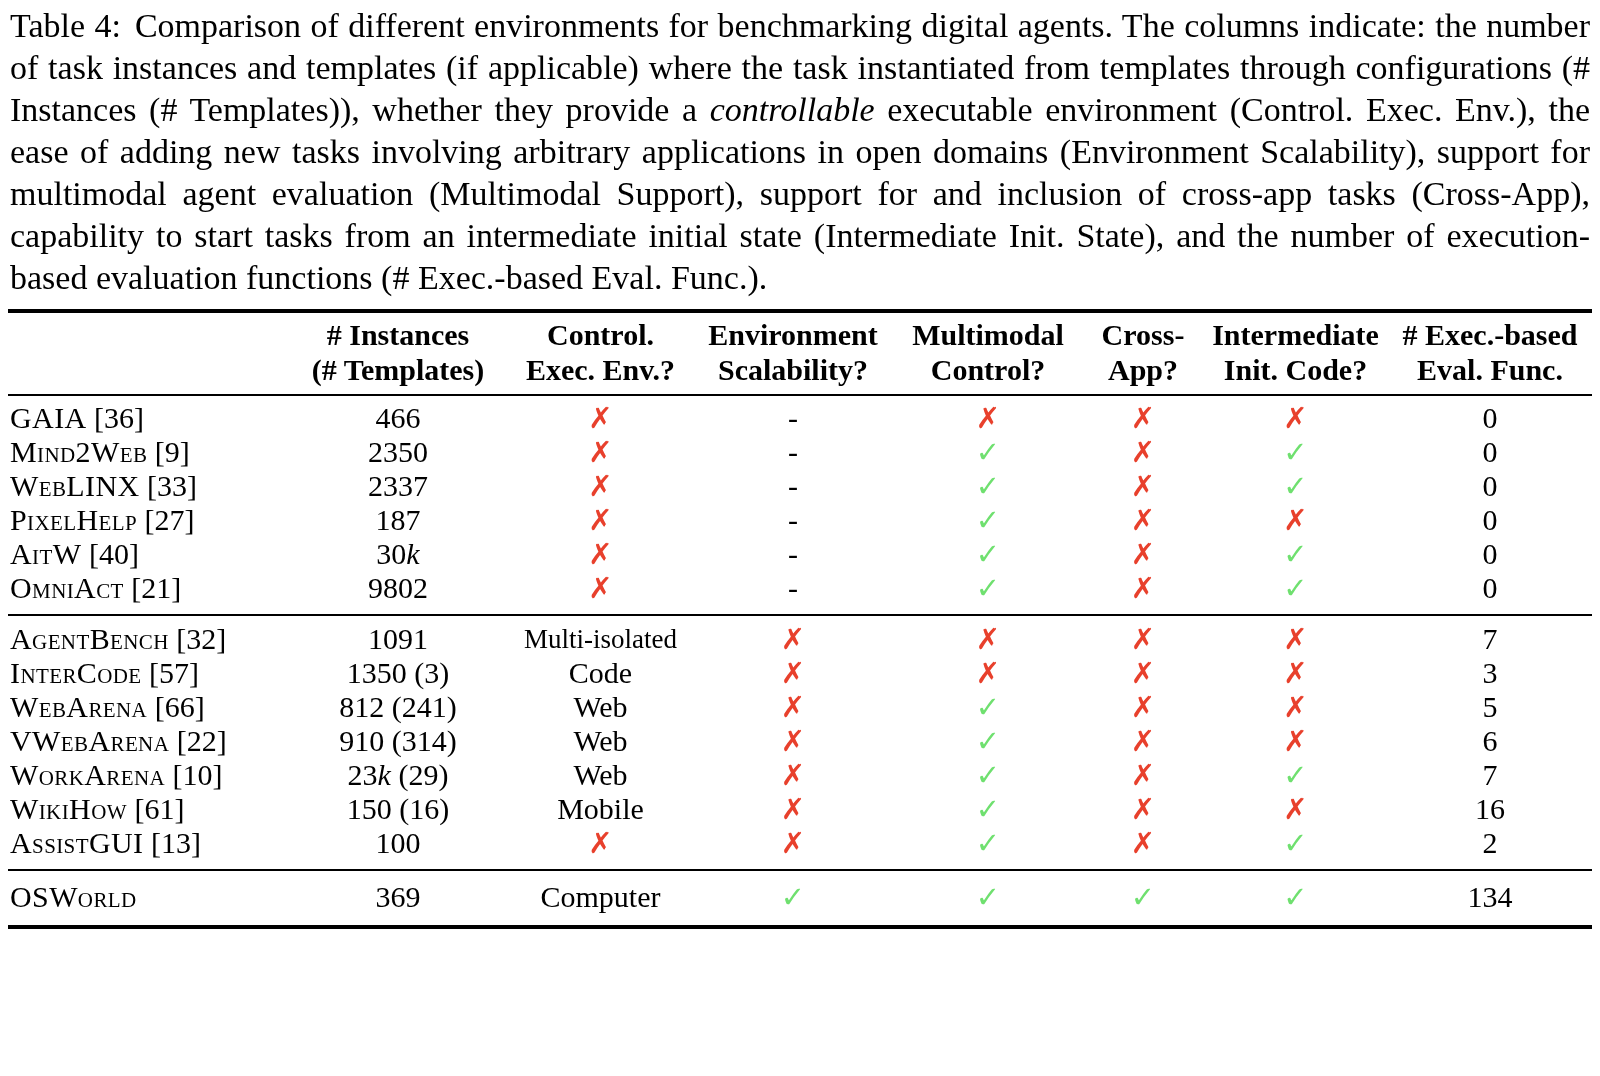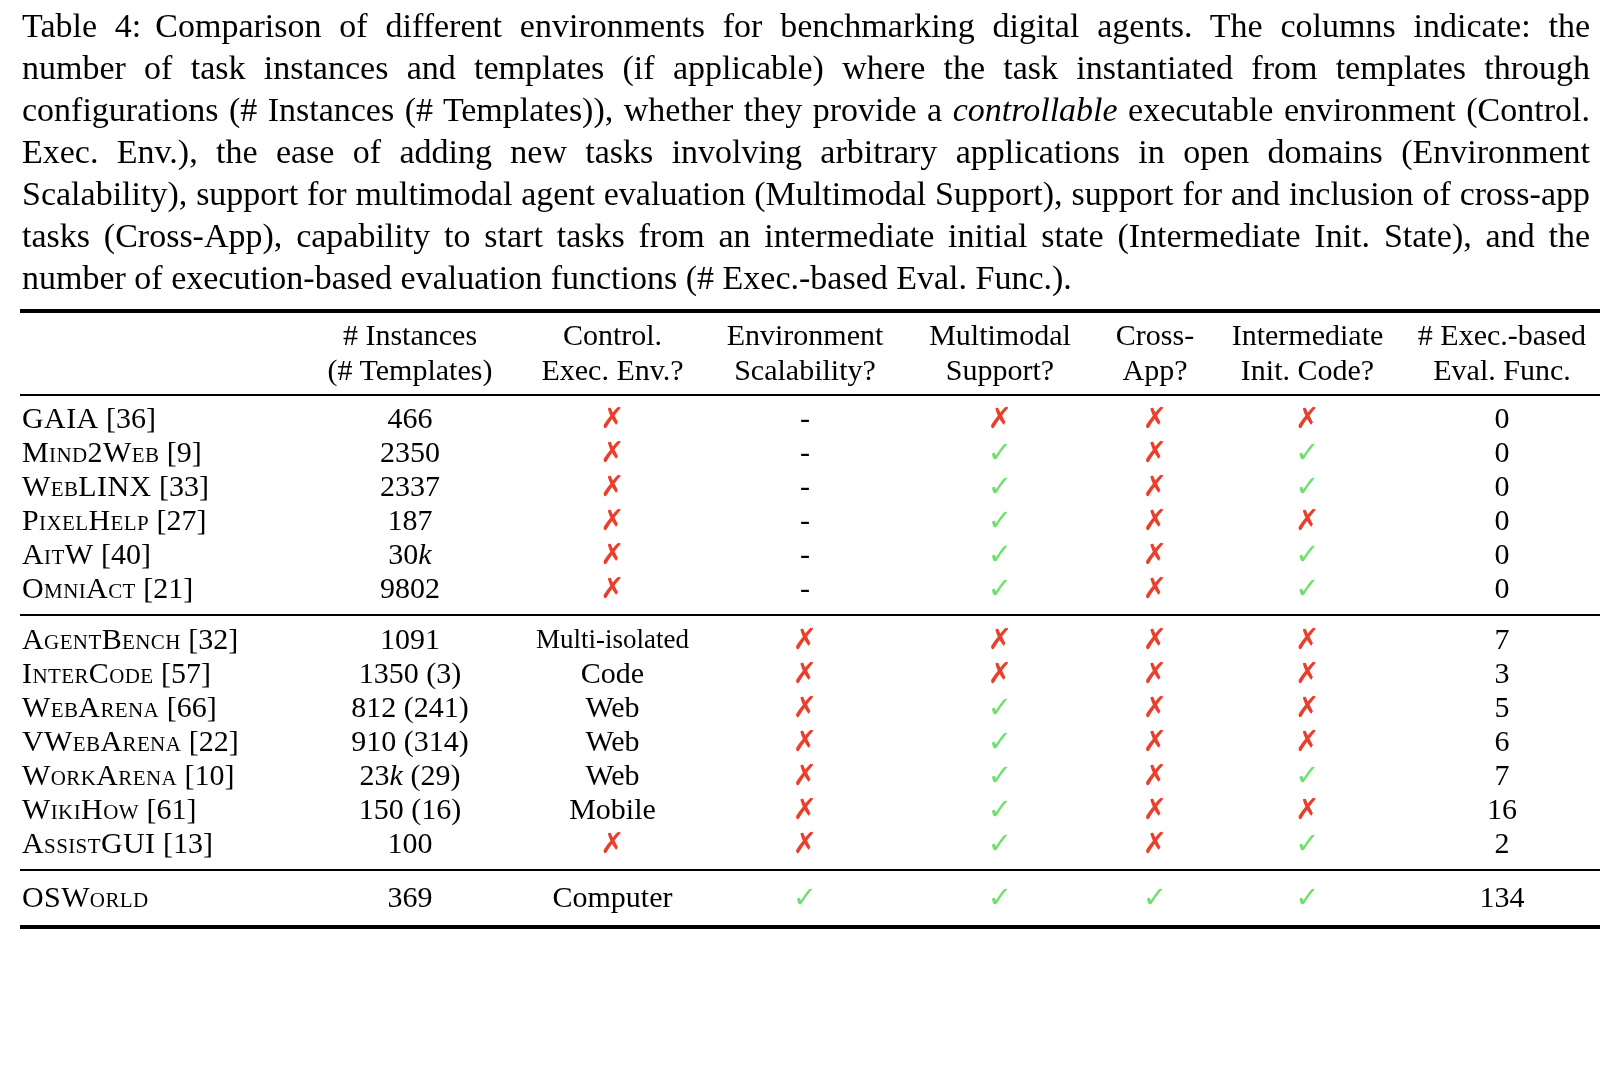--- a/index.html
+++ b/index.html
@@ -6,39 +6,39 @@
   html, body {
     margin: 0; padding: 0;
     background: #ffffff;
     color: #000000;
     font-family: "Liberation Serif", "DejaVu Serif", serif;
   }
   .page {
     width: 1600px;
     height: 1076px;
     overflow: hidden;
-    padding: 5px 8px 0 20px;
+    padding: 5px 8px 0 8px;
     background: #ffffff;
   }
   .caption {
     font-size: 34px;
     line-height: 42px;
     text-align: justify;
     margin: 0 2px 10px 2px;
   }
   .caption .cap-label { margin-right: 14px; }
   table.cmp {
     border-collapse: collapse;
     table-layout: fixed;
     width: 1584px;
     border-top: 4px solid #000;
     border-bottom: 4px solid #000;
   }
   th {
-    font-weight: normal;
+    font-weight: bold;
     font-size: 30px;
     line-height: 35px;
     text-align: center;
     padding: 4px 0 7px 0;
     border-bottom: 2px solid #000;
     white-space: nowrap;
   }
   td {
     font-size: 30px;
     line-height: 34px;
@@ -95,21 +95,21 @@
           <th>
             <div>Control.</div>
             <div>Exec. Env.?</div>
           </th>
           <th>
             <div>Environment</div>
             <div>Scalability?</div>
           </th>
           <th>
             <div>Multimodal</div>
-            <div>Support?</div>
+            <div>Control?</div>
           </th>
           <th>
             <div>Cross-</div>
             <div>App?</div>
           </th>
           <th>
             <div>Intermediate</div>
             <div>Init. Code?</div>
           </th>
           <th>

